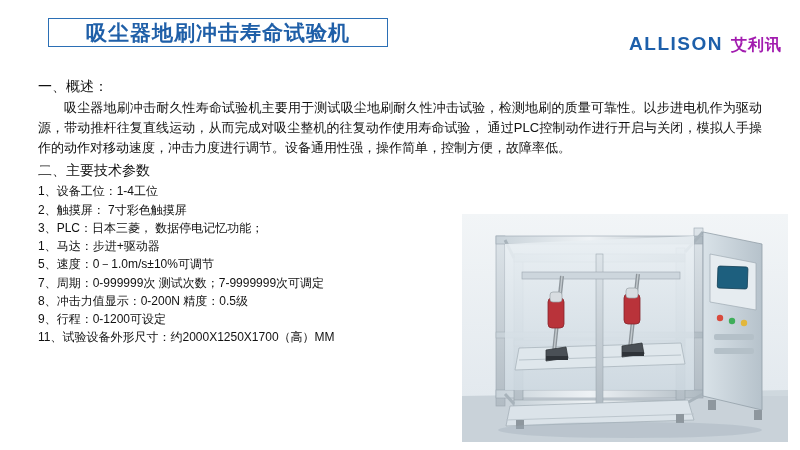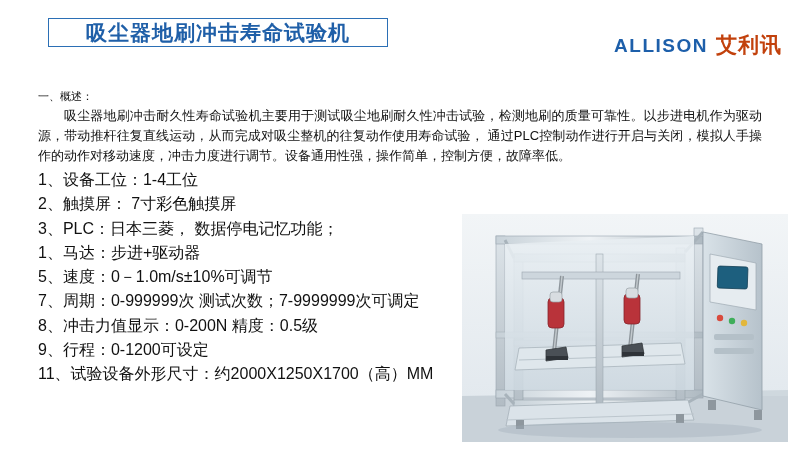--- a/index.html
+++ b/index.html
@@ -46,56 +46,56 @@
     gap: 8px;
   }
   .logo-en {
     font-size: 19px;
     font-weight: bold;
     color: #1d5faa;
     letter-spacing: 1.5px;
     line-height: 1;
   }
   .logo-cn {
-    font-size: 21px;
+    font-size: 16px;
     font-weight: bold;
-    color: #c2410c;
+    color: #a21caf;
     line-height: 1;
     letter-spacing: 1px;
   }
 
   
   .content {
     position: absolute;
     left: 38px;
     top: 76px;
     width: 724px;
   }
   .sec-head {
-    font-size: 11px;
+    font-size: 14px;
     color: #111;
     line-height: 1.5;
-    margin: 12px 0 1px 0;
+    margin: 0 0 1px 0;
   }
   .para {
     font-size: 13px;
     color: #111;
     line-height: 1.55;
     margin: 0 0 2px 0;
     text-align: justify;
     text-indent: 2em;
   }
   .spec-list {
     list-style: none;
     margin: 0;
     padding: 0;
     width: 470px;
   }
   .spec-list li {
-    font-size: 16px;
+    font-size: 12px;
     color: #111;
     line-height: 1.52;
     white-space: nowrap;
   }
 
   
   .photo {
     position: absolute;
     left: 462px;
     top: 214px;
@@ -114,20 +114,21 @@
 </div>
 
 <div class="logo">
   <span class="logo-en">ALLISON</span>
   <span class="logo-cn">艾利讯</span>
 </div>
 
 <div class="content">
   <p class="sec-head">一、概述：</p>
   <p class="para">吸尘器地刷冲击耐久性寿命试验机主要用于测试吸尘地刷耐久性冲击试验，检测地刷的质量可靠性。以步进电机作为驱动源，带动推杆往复直线运动，从而完成对吸尘整机的往复动作使用寿命试验， 通过PLC控制动作进行开启与关闭，模拟人手操作的动作对移动速度，冲击力度进行调节。设备通用性强，操作简单，控制方便，故障率低。</p>
+  <p class="sec-head">二、主要技术参数</p>
   <ul class="spec-list">
     <li>1、设备工位：1-4工位</li>
     <li>2、触摸屏：   7寸彩色触摸屏</li>
     <li>3、PLC：日本三菱，  数据停电记忆功能；</li>
     <li>1、马达：步进+驱动器</li>
     <li>5、速度：0－1.0m/s±10%可调节</li>
     <li>7、周期：0-999999次    测试次数；7-9999999次可调定</li>
     <li>8、冲击力值显示：0-200N   精度：0.5级</li>
     <li>9、行程：0-1200可设定</li>
     <li>11、试验设备外形尺寸：约2000X1250X1700（高）MM</li>

